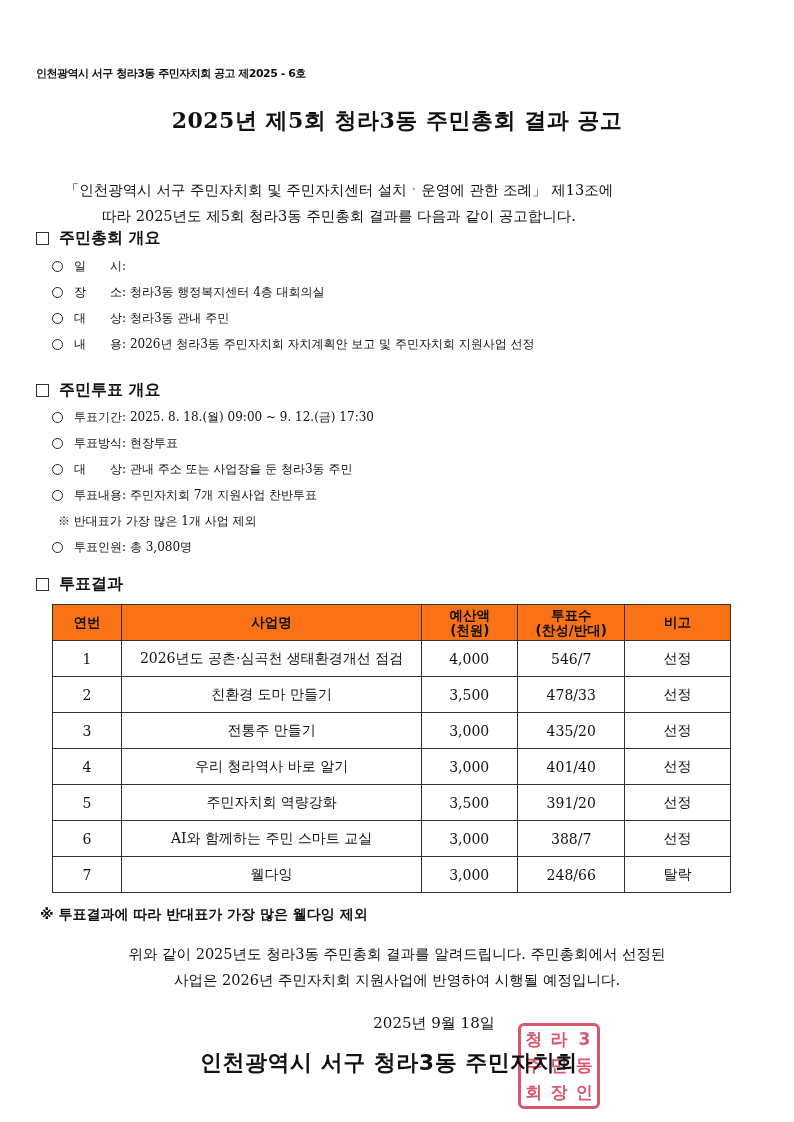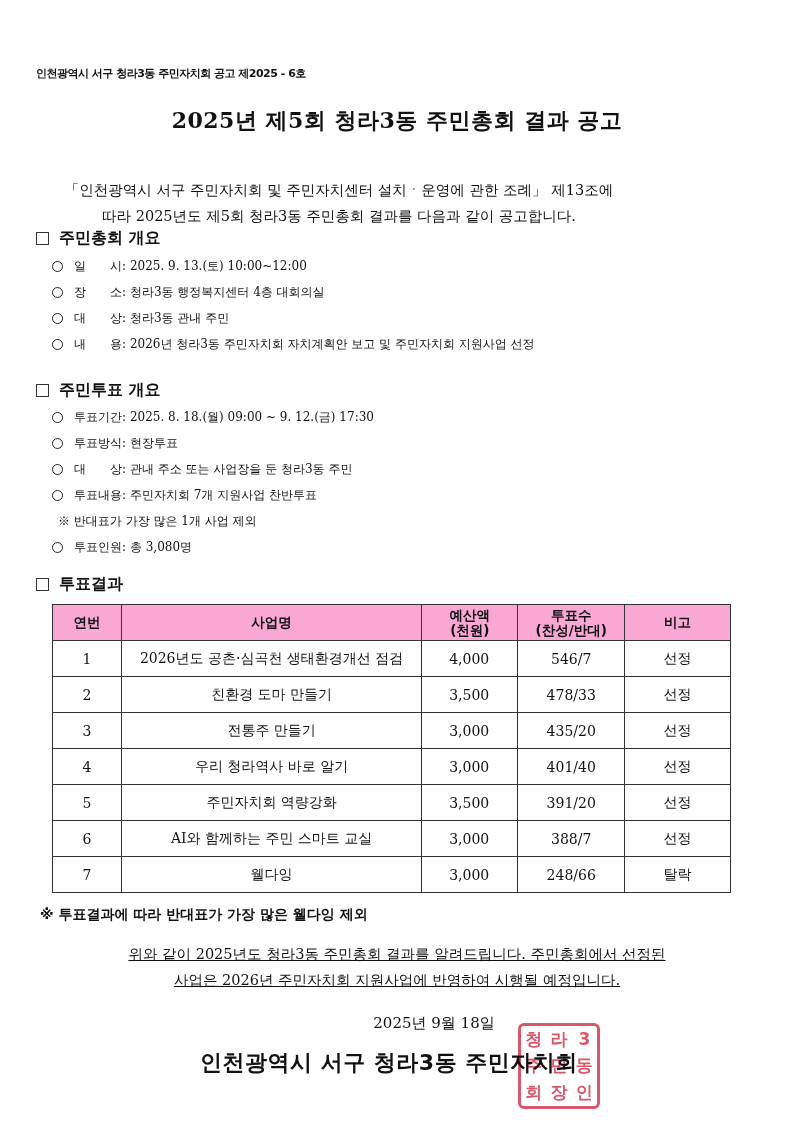--- a/index.html
+++ b/index.html
@@ -9,45 +9,45 @@
   .notice-no { left:36px; top:66px; font-family:"DejaVu Sans","Liberation Sans",sans-serif; font-weight:bold; font-size:11px; letter-spacing:-0.5px; }
   .title { left:0; width:794px; top:106px; text-align:center; font-size:22px; font-weight:bold; letter-spacing:0.5px; }
   .intro { left:0; width:678px; text-align:center; font-size:14.5px;margin-top:20px; }
   .sec { left:36px; font-family:"DejaVu Sans","Liberation Sans",sans-serif; font-weight:bold; font-size:16px; display:flex; align-items:center; }
   .sec .box { display:inline-block; width:11px; height:11px; border:1px solid #333; margin-right:10px; }
   .item { font-size:12px; display:flex; align-items:center; }
   .item .circ { display:inline-block; width:9px; height:9px; border:1.5px solid #222; border-radius:50%; margin-right:11px; }
   .item .lbl { display:inline-block; }
   table.res { position:absolute; left:52px; top:604px; width:679px; border-collapse:collapse; font-size:14px; }
   table.res th, table.res td { border:1px solid #333; padding:0; height:35px; }
-  table.res th { background:#f9a8d4; font-family:"DejaVu Sans","Liberation Sans",sans-serif; font-weight:bold; font-size:13.5px; line-height:15px; text-align:center; }
+  table.res th { background:#f97316; font-family:"DejaVu Sans","Liberation Sans",sans-serif; font-weight:bold; font-size:13.5px; line-height:15px; text-align:center; }
   table.res td { text-align:center; }
   table.res td.num { text-align:right; padding-right:28px; }
   .note { left:40px; top:906px; font-family:"DejaVu Sans","Liberation Sans",sans-serif; font-weight:bold; font-size:14px; }
-  .closing { left:0; width:794px; text-align:center; font-size:14.5px;text-decoration:underline; }
+  .closing { left:0; width:794px; text-align:center; font-size:14.5px; }
   .date { left:0; width:794px; top:1014px; text-align:center; font-size:15px;padding-left:37px; }
   .signer { left:200px; top:1048px; font-family:"DejaVu Sans","Liberation Sans",sans-serif; font-weight:bold; font-size:22px; letter-spacing:0.5px; }
   .stamp { left:518px; top:1023px; width:82px; height:86px; border:3px solid #d23a52; border-radius:6px; color:#d23a52; opacity:0.85;
            display:grid; grid-template-columns:repeat(3,1fr); grid-template-rows:repeat(3,1fr); font-family:"DejaVu Sans","Liberation Sans",sans-serif; font-size:17px; font-weight:bold; text-align:center; align-items:center; box-sizing:border-box; }
 </style>
 </head>
 <body>
 
 <div class="abs notice-no">인천광역시 서구 청라3동 주민자치회 공고 제2025 - 6호</div>
 <div class="abs title">2025년 제5회 청라3동 주민총회 결과 공고</div>
 <div class="abs intro" style="top:161px">「인천광역시 서구 주민자치회 및 주민자치센터 설치ㆍ운영에 관한 조례」 제13조에</div>
 <div class="abs intro" style="top:187px">따라 2025년도 제5회 청라3동 주민총회 결과를 다음과 같이 공고합니다.</div>
 
 <div class="abs sec" style="top:228px">
   <span class="box"></span>
   <span>주민총회 개요</span>
 </div>
 <div class="abs item" style="left:52px;top:258px">
   <span class="circ"></span>
-  <span class="lbl">일　　시:</span>&nbsp;<span>2025. 9. 13.(토) 10:00~12:00</span>
+  <span class="lbl">일　　시:</span>&nbsp;
 </div>
 <div class="abs item" style="left:52px;top:284px">
   <span class="circ"></span>
   <span class="lbl">장　　소:</span>&nbsp;<span>청라3동 행정복지센터 4층 대회의실</span>
 </div>
 <div class="abs item" style="left:52px;top:310px">
   <span class="circ"></span>
   <span class="lbl">대　　상:</span>&nbsp;<span>청라3동 관내 주민</span>
 </div>
 <div class="abs item" style="left:52px;top:336px">

